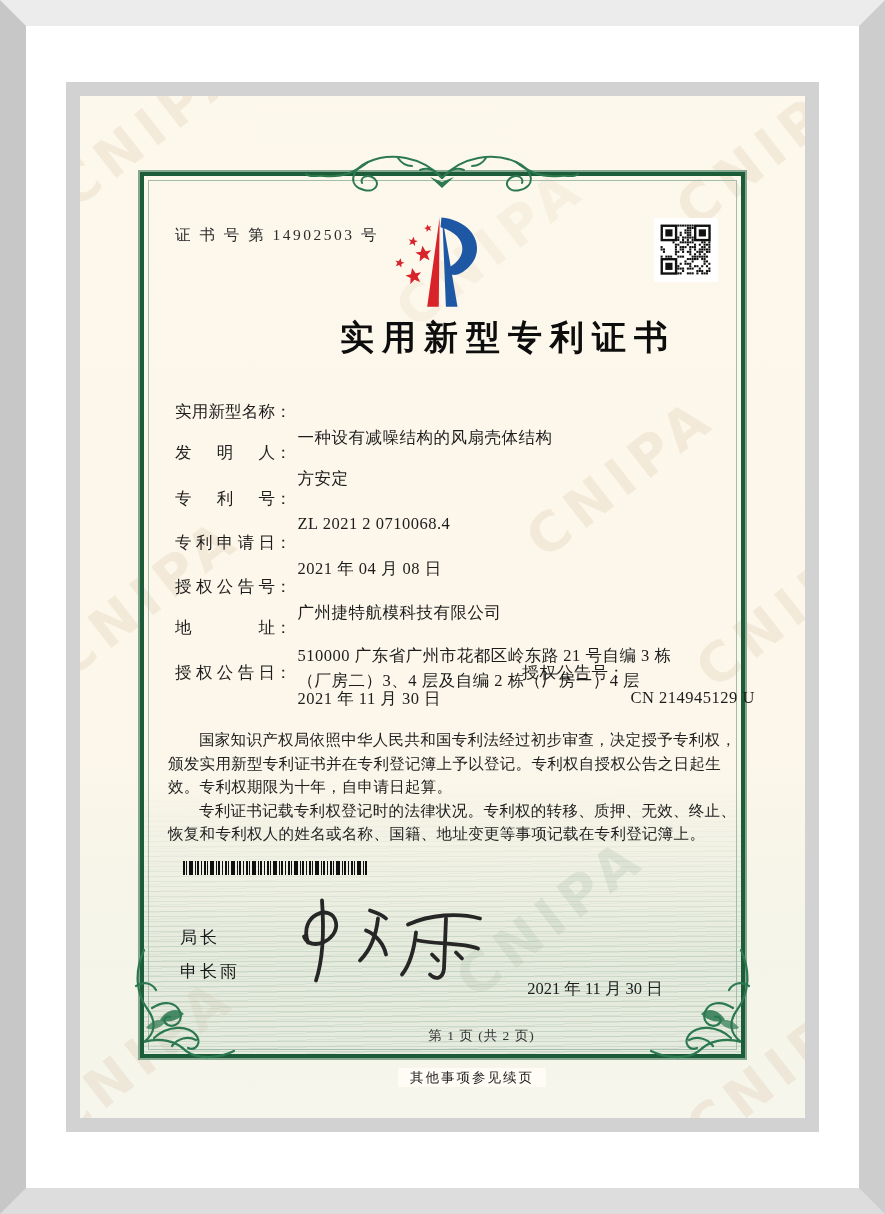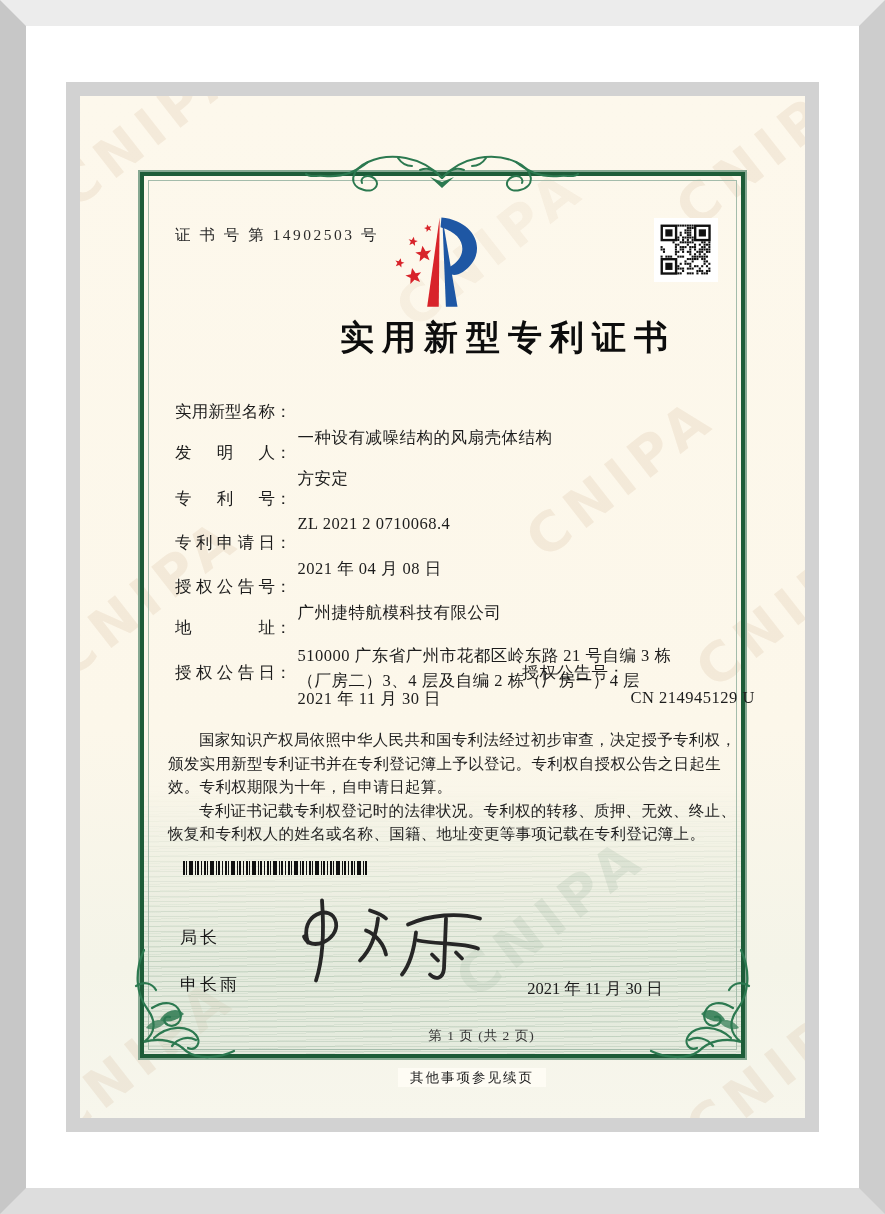--- a/index.html
+++ b/index.html
@@ -51,21 +51,21 @@
 
   .body-text { position:absolute; left:88px; top:600px; width:574px; font-size:15.5px;
                line-height:23.5px; color:#222; letter-spacing:0.3px;margin-top:32px; }
   .body-text p { text-indent:2em; }
 
   .barcode { position:absolute; left:103px; top:765px; width:184px; height:14px;
       background-image:repeating-linear-gradient(90deg,#101010 0 1.5px,rgba(0,0,0,0) 1.5px 3px),
                        repeating-linear-gradient(90deg,#101010 0 2px,rgba(0,0,0,0) 2px 7px); }
 
   .signer-title { position:absolute; left:100px; top:830px; font-size:17px; color:#1a1a1a; letter-spacing:3px; }
-  .signer-name  { position:absolute; left:100px; top:864px; font-size:17px; color:#1a1a1a; letter-spacing:3px;margin-top:13px; }
+  .signer-name  { position:absolute; left:100px; top:864px; font-size:17px; color:#1a1a1a; letter-spacing:3px; }
   .signature { position:absolute; left:200px; top:792px; width:235px; height:105px; }
 
   .issue-date { position:absolute; left:380px; top:882px; width:270px; text-align:center;
                 font-size:16.5px; color:#1c1c1c; }
   .page-info { position:absolute; left:60px; top:931px; width:683px; text-align:center;
                font-size:13.5px; color:#333; letter-spacing:1px; }
   .note { position:absolute; left:0; top:973px; width:784px; text-align:center; font-size:13.5px; color:#222; }
   .note span { background:#fefcf4; padding:2px 12px; letter-spacing:2px; }
 </style>
 </head>

